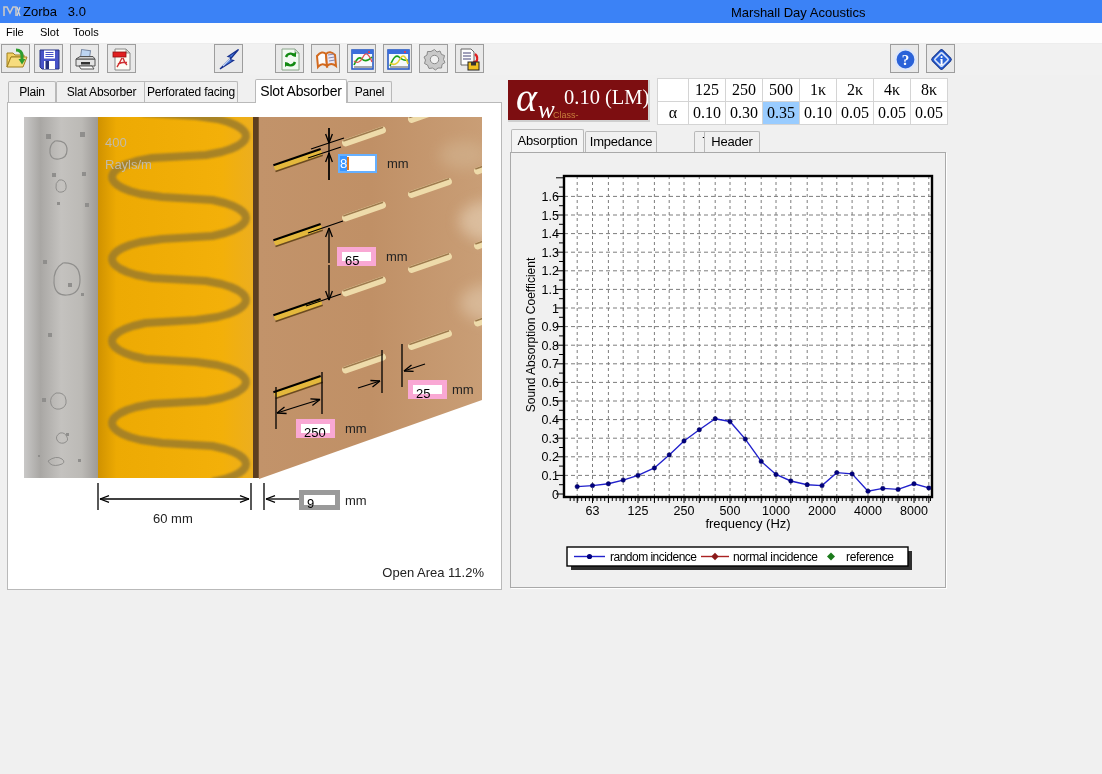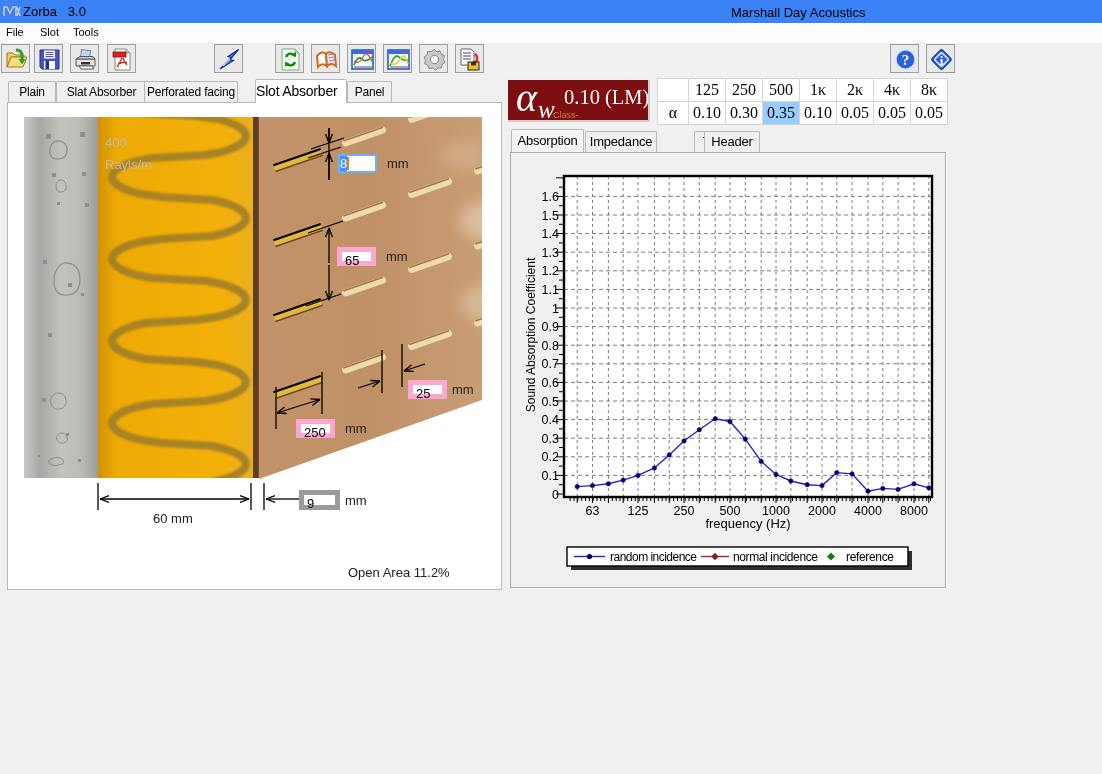--- a/index.html
+++ b/index.html
@@ -4,21 +4,21 @@
 html,body{width:1102px;height:774px;overflow:hidden;background:#f0f0f0;font-family:"Liberation Sans",sans-serif;color:#000}
 .abs{position:absolute}
 span.abs,div.dimtxt{white-space:nowrap}
 #titlebar{left:0;top:0;width:1102px;height:23px;background:#3b82f6}
 #menubar{left:0;top:23px;width:1102px;height:21px;background:#fdfdfd;border-bottom:1px solid #ededed}
 .menuitem{position:absolute;top:3px;font-size:11px}
 #toolbar{left:0;top:44px;width:1102px;height:31px;background:#f1f1f1}
 .tbtn{position:absolute;top:0;width:29px;height:29px;background:#e9e9e9;border:1px solid #9d9d9d}
 .tbtn svg{position:absolute;left:2px;top:2px}
 .tabL{position:absolute;font-size:12px;letter-spacing:-0.2px;background:#f0f0f0;border:1px solid #b9b9b9;border-bottom:none;text-align:center;top:81px;height:21px;line-height:20px;border-radius:2px 2px 0 0}
-.tabLa{position:absolute;font-size:14px;letter-spacing:-0.2px;background:#fff;border:1px solid #b9b9b9;border-bottom:none;top:79px;height:24px;line-height:22px;z-index:3;border-radius:2px 2px 0 0}
+.tabLa{position:absolute;font-size:14px;letter-spacing:-0.2px;background:#fff;border:1px solid #b9b9b9;border-bottom:none;text-align:center;top:79px;height:24px;line-height:22px;z-index:3;border-radius:2px 2px 0 0}
 .tabR{position:absolute;font-size:13px;letter-spacing:-0.2px;background:#f0f0f0;border:1px solid #b9b9b9;border-bottom:none;text-align:center;top:131px;height:21px;line-height:20px;border-radius:2px 2px 0 0}
 .tabRa{position:absolute;font-size:13px;letter-spacing:-0.2px;background:#f4f4f4;border:1px solid #b9b9b9;border-bottom:none;text-align:center;top:129px;height:23px;line-height:22px;z-index:3;border-radius:2px 2px 0 0}
 #leftpanel{left:7px;top:102px;width:495px;height:488px;background:#fff;border:1px solid #b9b9b9;z-index:2}
 #badge{left:508px;top:80px;width:142px;height:42px;background:#7d0e11;border-right:2px solid #cfcfcf;border-bottom:2px solid #cfcfcf;overflow:hidden}
 #freqtable{left:657px;top:78px;width:291px;height:47px;background:#fff;border:1px solid #9a9a9a;border-collapse:collapse;font-family:"Liberation Serif",serif;font-size:16px}
 #freqtable td{border:1px solid #d4d4d4;text-align:center;padding:0}
 #chartpanel{left:510px;top:152px;width:436px;height:436px;background:#f0f0f0;border:1px solid #a9a9a9;box-shadow:1px 1px 0 #fff;z-index:2}
 .dimtxt{position:absolute;font-size:13px;color:#222}
 .dimbox{position:absolute;background:#fff;border:5px solid #f9a8d4;font-size:13px;line-height:17px;padding-left:3px}
 </style></head>
@@ -322,21 +322,21 @@
     <div class="dimtxt" style="left:379px;top:53px">mm</div>
     <div class="dimbox" style="left:329px;top:144px;width:39px;height:19px">65</div>
     <div class="dimtxt" style="left:378px;top:146px">mm</div>
     <div class="dimbox" style="left:400px;top:277px;width:39px;height:19px">25</div>
     <div class="dimtxt" style="left:444px;top:279px">mm</div>
     <div class="dimbox" style="left:288px;top:316px;width:39px;height:19px">250</div>
     <div class="dimtxt" style="left:337px;top:318px">mm</div>
     <div class="dimtxt" style="left:145px;top:408px">60 mm</div>
     <div class="dimbox" style="left:291px;top:387px;width:41px;height:20px;border-color:#9a9a9a">9</div>
     <div class="dimtxt" style="left:337px;top:390px">mm</div>
-    <div class="dimtxt" style="left:340px;top:462px;width:136px;text-align:left">Open Area 11.2%</div>
+    <div class="dimtxt" style="left:340px;top:462px;width:136px;text-align:right">Open Area 11.2%</div>
   </div>
 <div class="abs" id="badge">
   <span class="abs" style="left:8px;top:-6px;font-family:'Liberation Serif',serif;font-style:italic;font-size:40px;color:#fff">α</span>
   <span class="abs" style="left:30px;top:16px;font-family:'Liberation Serif',serif;font-style:italic;font-size:25px;color:#fff">w</span>
   <span class="abs" style="left:56px;top:6px;font-family:'Liberation Serif',serif;font-size:20.5px;color:#fff">0.10 (LM)</span>
   <span class="abs" style="left:45px;top:30px;font-size:9px;color:#c87f3c">Class-</span>
 </div>
 <table class="abs" id="freqtable">
     <tbody>
 <tr style="height:23px">

